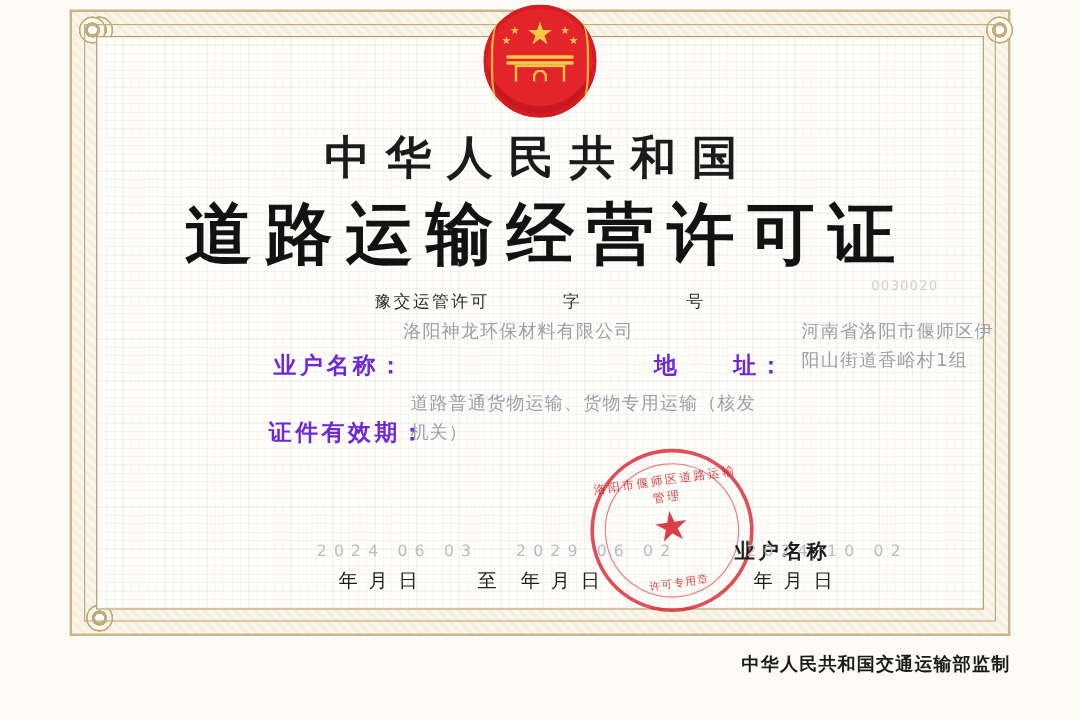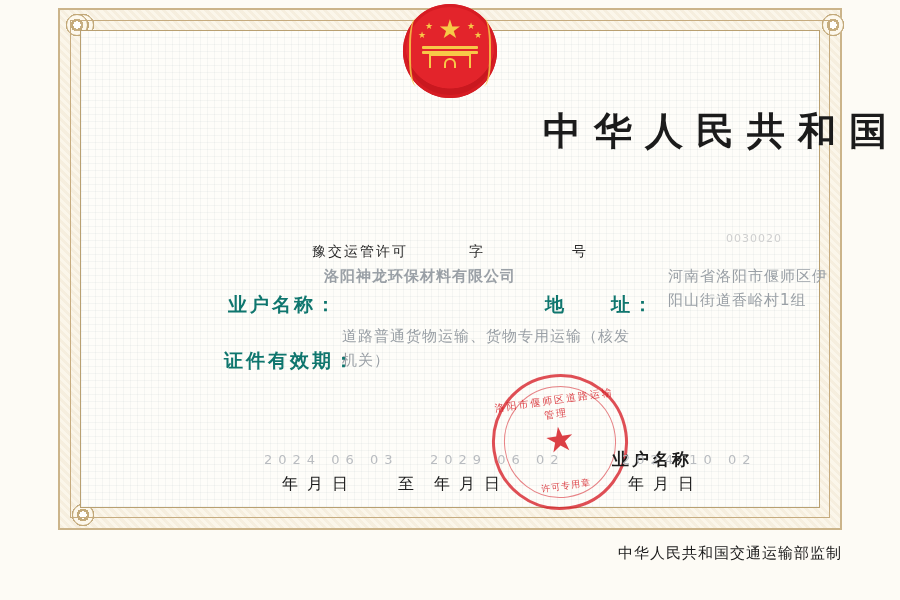--- a/index.html
+++ b/index.html
@@ -195,23 +195,23 @@
     border-left: 2px solid rgba(247,201,72,0.85);
     border-radius: 40% 0 0 40%;
   }
   .emblem-wheat .sheaf.l { left: 5px; }
   .emblem-wheat .sheaf.r { right: 5px; transform: scaleX(-1); }
 
   
   .title-cn {
     position: absolute;
     left: 0;
-    right: 0;
+    right: 15px;
     top: 106px;
-    text-align: right;
+    text-align: center;
     font-family: Liberation Sans, sans-serif;
     font-weight: bold;
     font-size: 38px;
     letter-spacing: 13px;
     text-indent: 13px;
     color: #1b1b1b;
   }
   .title-main {
     position: absolute;
     left: 0;
@@ -248,34 +248,34 @@
     letter-spacing: 2px;
   }
   .permit-line .gap-1 { display: inline-block; width: 48px; }
   .permit-line .gap-2 { display: inline-block; width: 74px; }
 
   
   .field-label {
     position: absolute;
     font-size: 19px;
     font-weight: bold;
-    color: #0f766e;
+    color: #6d28d9;
     letter-spacing: 3px;
     font-family: "DejaVu Sans", "Liberation Sans", sans-serif;
   }
   .field-value {
     position: absolute;
     font-size: 15px;
     color: #9aa0a6;
     letter-spacing: 1px;
     line-height: 24px;
   }
 
   .lbl-name { left: 228px; top: 292px; }
-  .val-name { left: 324px; top: 264px; width: 280px; font-weight: bold; }
+  .val-name { left: 336px; top: 264px; width: 280px; }
 
   .lbl-addr { left: 545px; top: 292px; }
   .val-addr { left: 668px; top: 264px; width: 160px; }
 
   .lbl-scope { left: 224px; top: 348px; }
   .val-scope { left: 342px; top: 324px; width: 300px; }
 
   
   .seal {
     position: absolute;
@@ -368,20 +368,21 @@
   .dd-3 { left: 622px; }
 
   
   .imprint {
     position: absolute;
     right: 58px;
     top: 544px;
     font-size: 15px;
     color: #1a1a1a;
     letter-spacing: 1px;
+    font-weight: bold;
   }
 </style>
 </head>
 <body>
 
 <div id="certificate">
 
   <div class="frame-outer"></div>
 
   <div class="rose-row">
@@ -444,20 +445,21 @@
     </div>
     <div class="emblem-gate">
       <div class="gate-bar" style="top:0;"></div>
       <div class="gate-bar" style="top:5px;"></div>
       <div class="gate-wall"></div>
       <div class="gate-arch"></div>
     </div>
   </div>
 
   <div class="title-cn">中华人民共和国</div>
+  <div class="title-main">道路运输经营许可证</div>
 
   <div class="serial-faint">0030020</div>
 
   <div class="permit-line">
     <span>豫交运管许可</span>
     <span class="gap-1"></span>
     <span>字</span>
     <span class="gap-2"></span>
     <span>号</span>
   </div>

